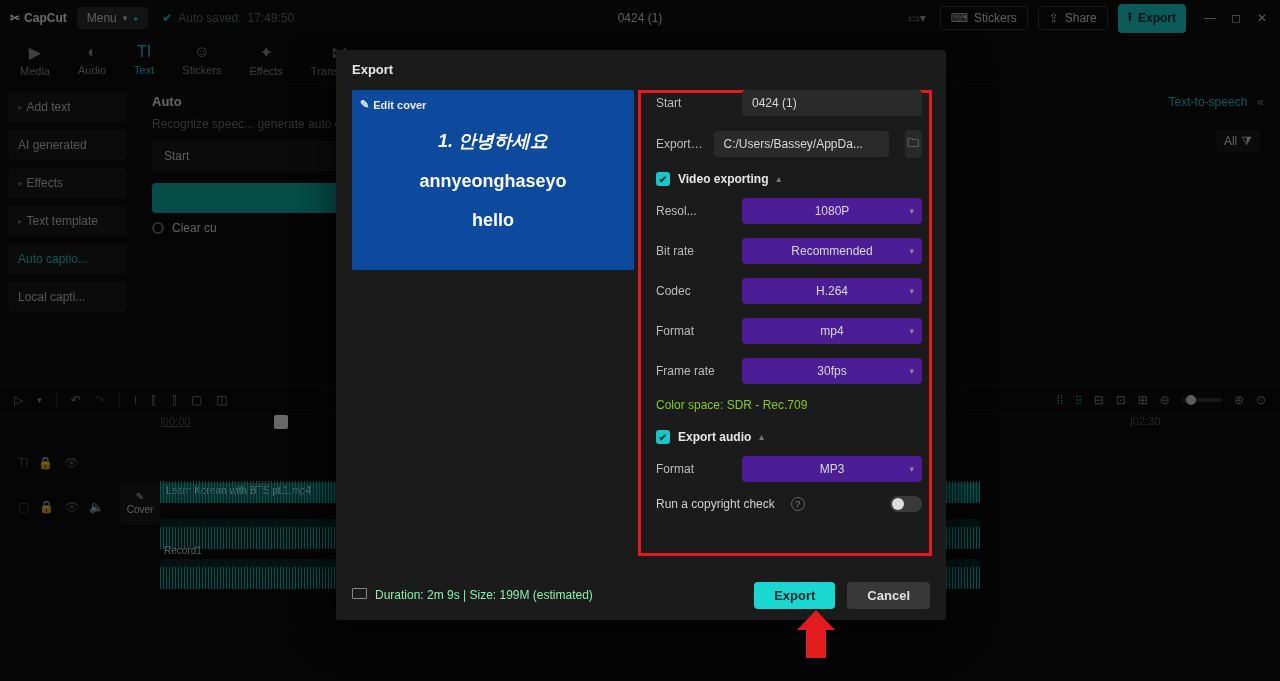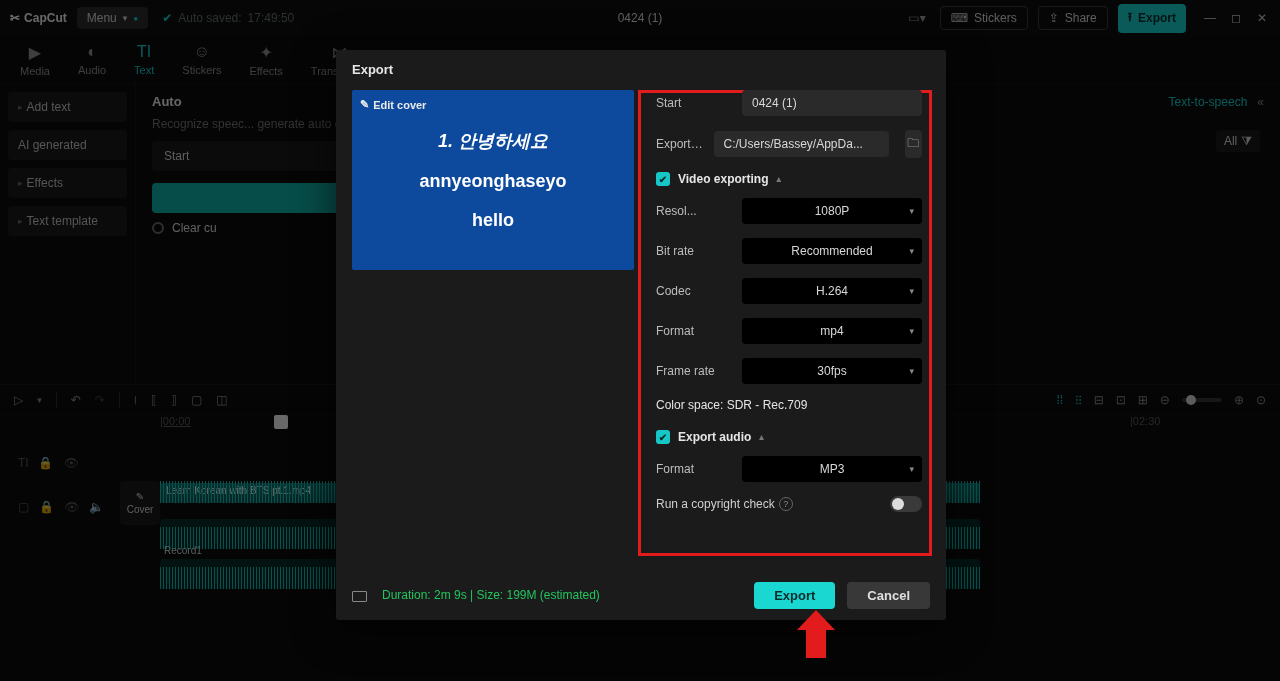--- a/index.html
+++ b/index.html
@@ -93,29 +93,29 @@
   .settings{ flex:1; overflow-y:auto; padding-right:8px; position:relative; }
   .settings::-webkit-scrollbar{ width:6px;}
   .settings::-webkit-scrollbar-thumb{ background:#3a3a3a; border-radius:3px;}
   .srow{ display:flex; align-items:center; margin-bottom:14px; gap:10px;}
   .srow label{ width:76px; color:#bdbdbd; font-size:12px; overflow:hidden; text-overflow:ellipsis; white-space:nowrap;}
   .sinput{ flex:1; background:#2a2a2a; border:none; color:#d8d8d8; padding:6px 10px; border-radius:4px; font-size:12px;}
   .folderb{ background:#2a2a2a; color:#d0d0d0; width:28px; height:28px; border-radius:4px; display:flex; align-items:center; justify-content:center; margin-left:6px;}
   .sect{ display:flex; align-items:center; gap:8px; color:#e6e6e6; font-weight:600; font-size:12px; margin: 8px 0 12px;}
   .chk{ width:14px; height:14px; background:#17c7c7; border-radius:3px; display:flex; align-items:center; justify-content:center; color:#0a2b2b; font-size:10px;}
   .sect .arr{ color:#777; font-size:9px;}
-  .sel{ flex:1; background:#000000; color:#d8d8d8; padding:6px 10px; border-radius:4px; display:flex; align-items:center; justify-content:center; position:relative; font-size:12px;}
+  .sel{ flex:1; background:#4c1d95; color:#d8d8d8; padding:6px 10px; border-radius:4px; display:flex; align-items:center; justify-content:center; position:relative; font-size:12px;}
   .sel .dd{ position:absolute; right:8px; color:#8a8a8a; font-size:9px;}
-  .hint{ color:#e5e5e5; font-size:12px; margin:0px 0 18px;}
-  .togglerow{ display:flex; align-items:center; gap:4px; color:#cfcfcf; font-size:12px;}
+  .hint{ color:#84cc16; font-size:12px; margin:0px 0 18px;}
+  .togglerow{ display:flex; align-items:center; gap:16px; color:#cfcfcf; font-size:12px;}
   .togglerow .q{ width:14px; height:14px; border:1px solid #666; border-radius:50%; display:flex; align-items:center; justify-content:center; font-size:9px; color:#888;}
   .switch{ margin-left:auto; width:32px; height:16px; background:#3a3a3a; border-radius:10px; position:relative;}
   .switch .kn{ position:absolute; left:2px; top:2px; width:12px; height:12px; border-radius:50%; background:#ddd;}
   .modal-foot{ height:50px; display:flex; align-items:center; padding:0 16px; gap:12px; }
-  .dur{ display:flex; align-items:flex-end; gap:15px; color:#22c55e; font-size:12px;}
+  .dur{ display:flex; align-items:flex-start; gap:8px; color:#86efac; font-size:12px;}
   .dur .ic{ border:1px solid #888; width:15px; height:11px; border-radius:1px; display:inline-block; position:relative;}
   .foot-sp{ flex:1;}
   .btn{ padding:6px 20px; border-radius:4px; font-size:13px; font-weight:600; cursor:pointer;}
   .btn.primary{ background:#1bd7d1; color:#0a2b2b;}
   .btn.secondary{ background:#383838; color:#e0e0e0;}
 
   .arrow-up{ position:absolute; left:806px; top:628px; width:0; height:0; }
   .arrow-up .shaft{ position:absolute; left:0; top:0; width:20px; height:30px; background:#e21c1c;}
   .arrow-up .head{ position:absolute; left:-9px; top:-18px; width:0; height:0; border-left:19px solid transparent; border-right:19px solid transparent; border-bottom:20px solid #e21c1c;}
 </style>
@@ -196,20 +196,26 @@
     <div class="sidebtn">
         <span>AI generated</span>
       </div>
     <div class="sidebtn">
         <span class="chev">▸</span>
         <span>Effects</span>
       </div>
     <div class="sidebtn">
         <span class="chev">▸</span>
         <span>Text template</span>
+      </div>
+    <div class="sidebtn active">
+        <span>Auto captio...</span>
+      </div>
+    <div class="sidebtn">
+        <span>Local capti...</span>
       </div>
   </div>
 
   <div class="midpanel">
     <h4>Auto</h4>
     <p class="desc">Recognize speec... generate auto ca...</p>
     <div class="lang">
         <span>Start</span>
       </div>
     <div class="genbtn">Ge</div>

